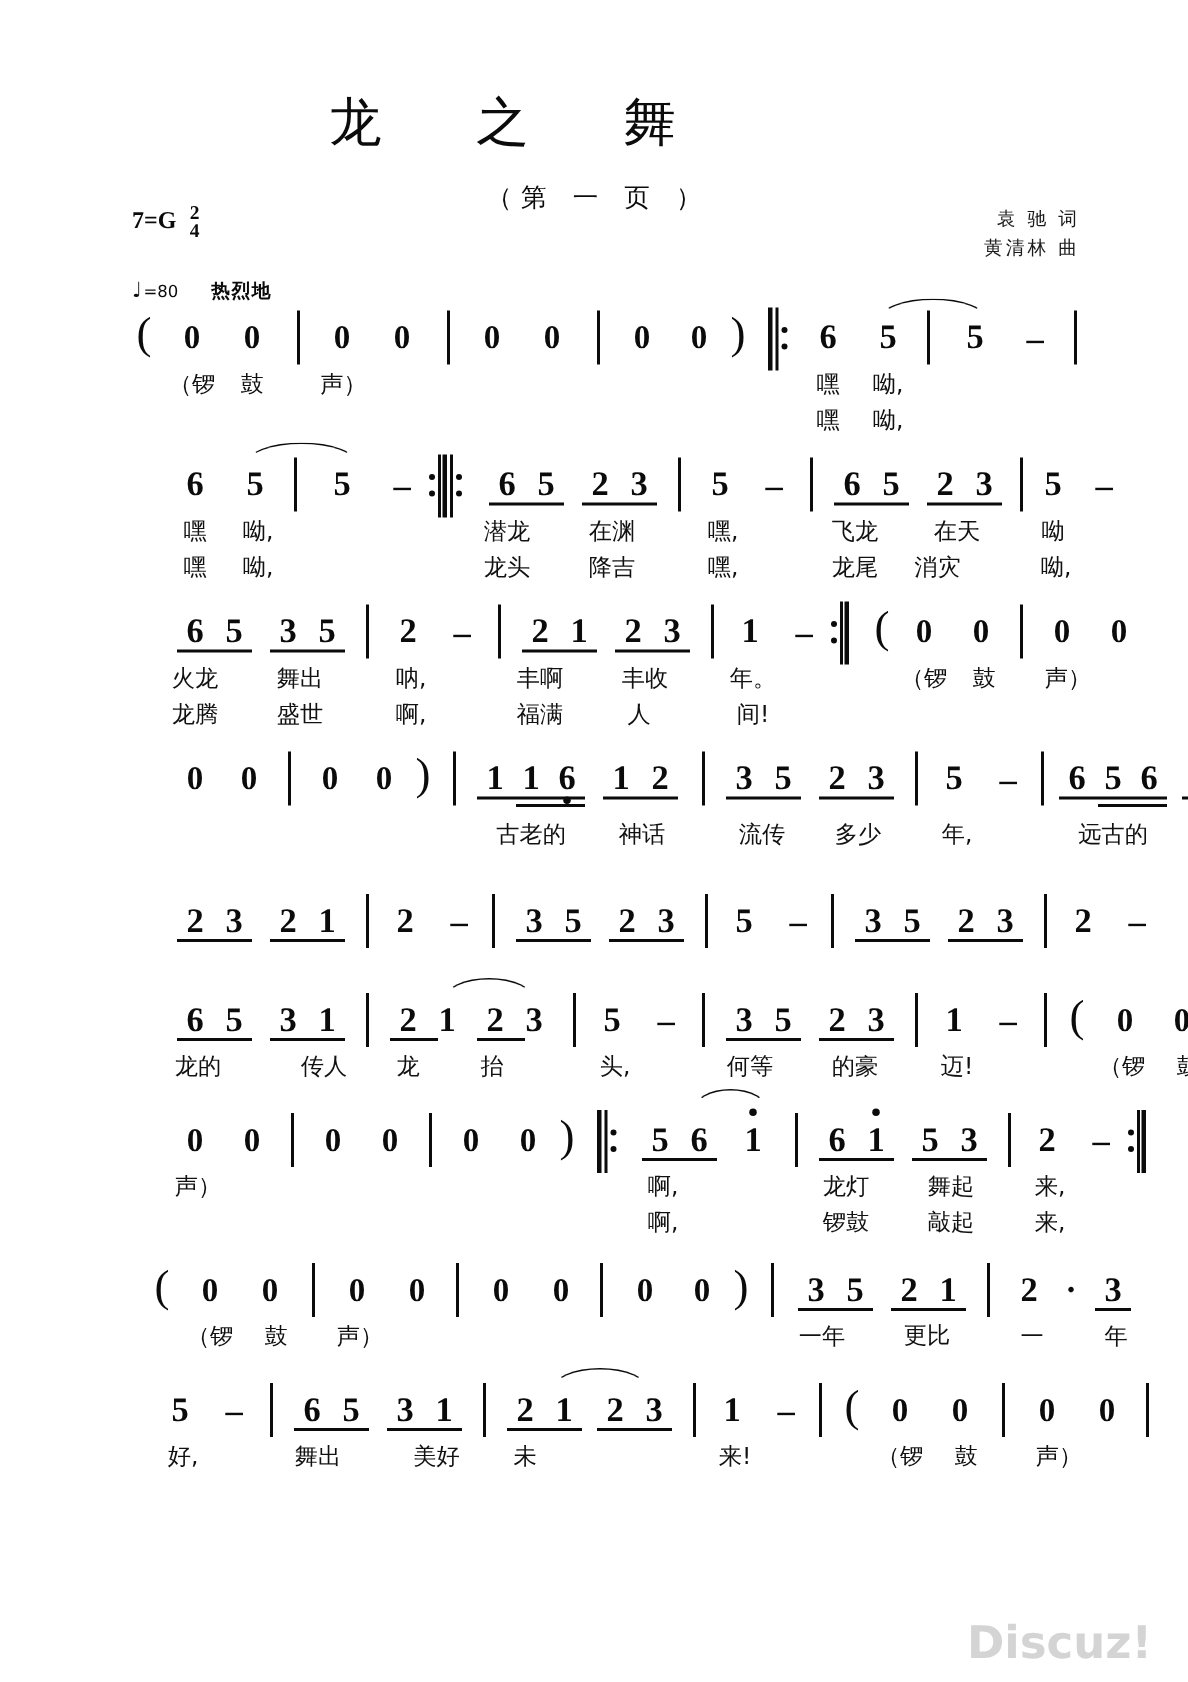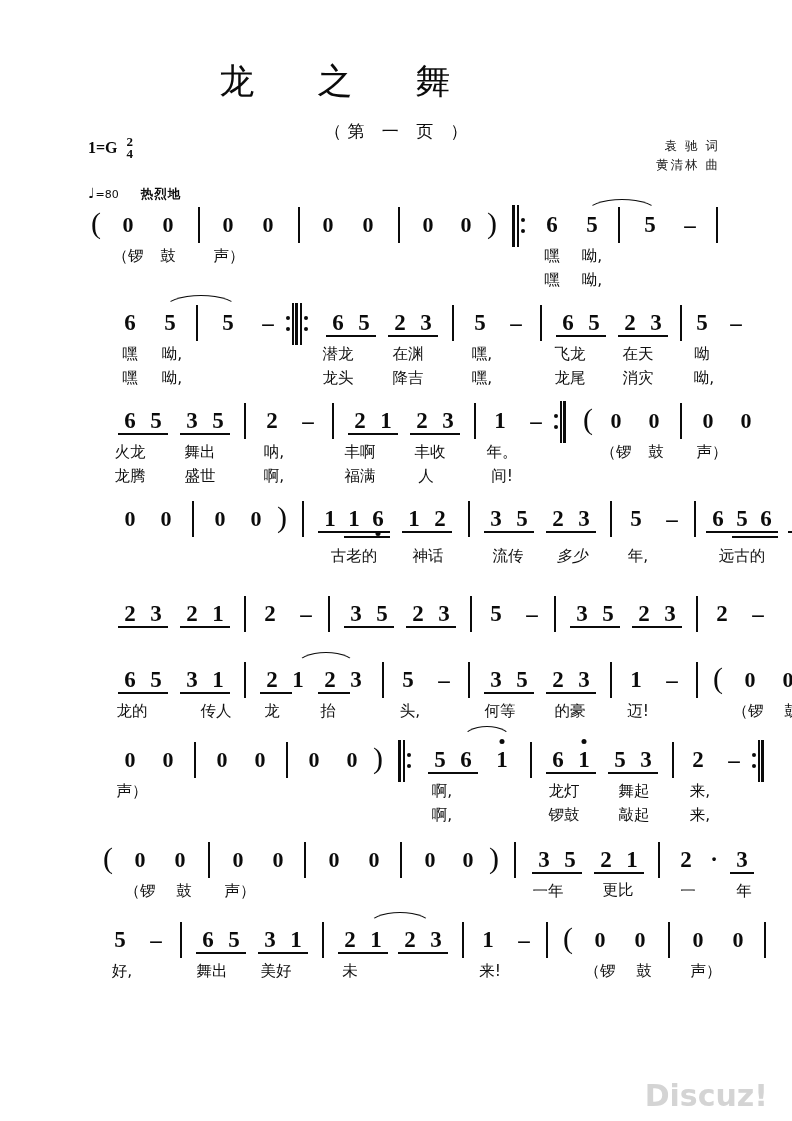--- a/index.html
+++ b/index.html
@@ -243,21 +243,21 @@
     letter-spacing: 0px;
   }
 </style>
 </head>
 <body>
 
 <div id="sheet-title">龙 之 舞</div>
 <div id="sheet-subtitle">（第 一 页 ）</div>
 
 <div id="key-block">
-  <span class="keytxt">1=G</span>
+  <span class="keytxt">7=G</span>
   <span class="timesig">
     <span class="num">2</span>
     <span class="den">4</span>
   </span>
 </div>
 
 <div id="credits">
   <div>袁  驰  词</div>
   <div>黄清林 曲</div>
 </div>
@@ -364,21 +364,21 @@
       <span class="lyr" style="left:550px;">在天</span>
       <span class="lyr" style="left:614px;">呦</span>
     </div>
     <div class="row-lyrics">
       <span class="lyr v2" style="left:42px;">嘿</span>
       <span class="lyr v2" style="left:84px;">呦,</span>
       <span class="lyr v2" style="left:250px;">龙头</span>
       <span class="lyr v2" style="left:320px;">降吉</span>
       <span class="lyr v2" style="left:394px;">嘿,</span>
       <span class="lyr v2" style="left:482px;">龙尾</span>
-      <span class="lyr v2" style="left:550px;">消灾</span>
+      <span class="lyr v2" style="left:537px;">消灾</span>
       <span class="lyr v2" style="left:616px;">呦,</span>
     </div>
   </div>
 
   <div class="system" style="top:401px;">
     <div class="row-notes">
       <span class="g note" style="left:42px;">6</span>
       <span class="g note" style="left:68px;">5</span>
       <span class="beam" style="left:30px; width:50px;"></span>
       <span class="g note" style="left:104px;">3</span>
@@ -471,21 +471,21 @@
       <span class="g note" style="left:678px;">6</span>
       <span class="beam" style="left:618px; width:72px;"></span>
       <span class="beam beam2" style="left:644px; width:46px;"></span>
 
       <span class="beam" style="left:700px; width:48px;"></span>
     </div>
     <div class="row-lyrics">
       <span class="lyr" style="left:266px; top:6px;">古老的</span>
       <span class="lyr" style="left:340px; top:6px;">神话</span>
       <span class="lyr" style="left:420px; top:6px;">流传</span>
-      <span class="lyr" style="left:484px; top:6px;font-style:italic;">多少</span>
+      <span class="lyr" style="left:484px; top:6px;">多少</span>
       <span class="lyr" style="left:550px; top:6px;">年,</span>
       <span class="lyr" style="left:654px; top:6px;">远古的</span>
 
     </div>
     <div class="row-lyrics"></div>
   </div>
 
   <div class="system" style="top:594px;">
     <div class="row-notes">
       <span class="g note" style="left:42px;">2</span>
@@ -704,21 +704,21 @@
       <span class="g rest" style="left:512px;">0</span>
       <span class="g rest" style="left:552px;">0</span>
       <span class="barline" style="left:580px;"></span>
       <span class="g rest" style="left:610px;">0</span>
       <span class="g rest" style="left:650px;">0</span>
       <span class="barline" style="left:676px;"></span>
     </div>
     <div class="row-lyrics">
       <span class="lyr" style="left:34px;">好,</span>
       <span class="lyr" style="left:124px;">舞出</span>
-      <span class="lyr" style="left:188px;text-align:right;">美好</span>
+      <span class="lyr" style="left:203px;text-align:right;">美好</span>
       <span class="lyr" style="left:262px;">未</span>
       <span class="lyr" style="left:402px;">来!</span>
       <span class="lyr" style="left:512px;">（锣</span>
       <span class="lyr" style="left:556px;">鼓</span>
       <span class="lyr" style="left:618px;">声）</span>
     </div>
     <div class="row-lyrics"></div>
   </div>
 
 </div>

